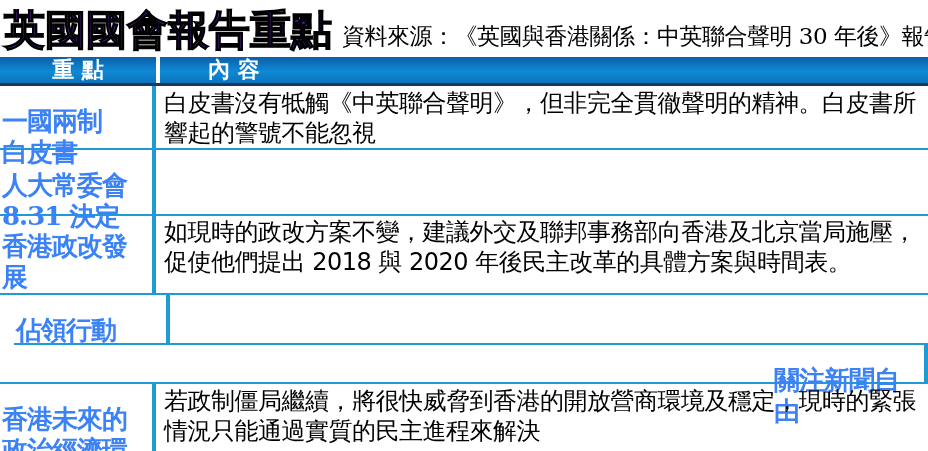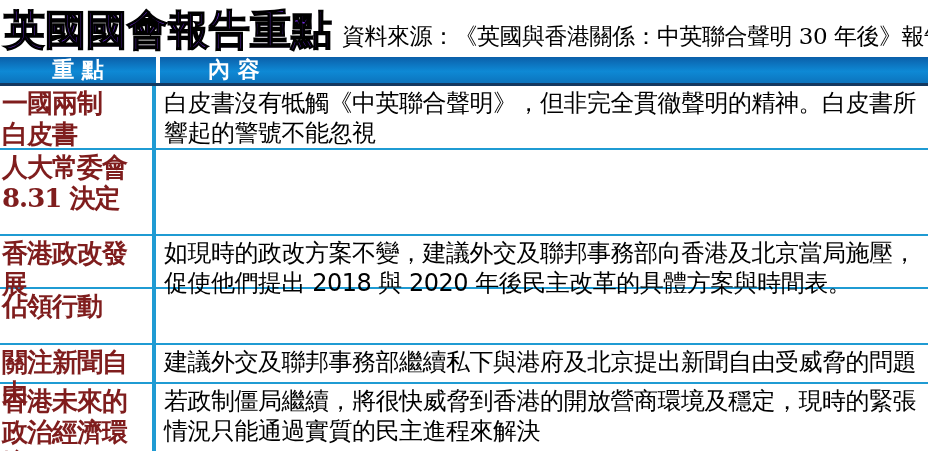--- a/index.html
+++ b/index.html
@@ -71,41 +71,41 @@
 
   
   .trow {
     display: flex;
     border-bottom: 2px solid #1f9bd3;
   }
   .trow:last-child { border-bottom: none; }
   .cell-topic {
     width: 156px;
     border-right: 4px solid #1f9bd3;
-    padding: 2px 2px 0 2px;
+    padding: 20px 2px 0 2px;
     font-family: "DejaVu Serif", "Liberation Serif", serif;
     font-weight: bold;
     font-size: 26px;
     line-height: 31px;
-    color: #7f1d1d;
+    color: #3b82f6;
     white-space: pre-line;
     letter-spacing: -1px;
   }
   .cell-content {
     flex: 1;
     padding: 2px 4px 16px 8px;
     font-size: 24px;
     line-height: 30px;
     color: #000000;
     letter-spacing: -0.5px;
   }
   .r1 { height: 64px; }
-  .r2 { height: 86px; }
-  .r3 { height: 53px; }
-  .r4 { height: 56px; }
+  .r2 { height: 66px; }
+  .r3 { height: 79px; align-items: flex-end; }
+  .r4 { height: 50px; margin-left: 14px; }
   .r5 { height: 39px; justify-content: flex-end; }
   .r6 { height: 83px; }
 </style>
 </head>
 <body>
 
 <div class="page">
 
   <div class="title-zone">
     <span class="main-title">英國國會報告重點</span>
@@ -130,21 +130,20 @@
     </div>
     <div class="trow r3">
       <div class="cell-topic">香港政改發展</div>
       <div class="cell-content">如現時的政改方案不變，建議外交及聯邦事務部向香港及北京當局施壓，促使他們提出 2018 與 2020 年後民主改革的具體方案與時間表。</div>
     </div>
     <div class="trow r4">
       <div class="cell-topic">佔領行動</div>
     </div>
     <div class="trow r5">
       <div class="cell-topic">關注新聞自由</div>
-      <div class="cell-content">建議外交及聯邦事務部繼續私下與港府及北京提出新聞自由受威脅的問題</div>
     </div>
     <div class="trow r6">
       <div class="cell-topic">香港未來的
 政治經濟環境</div>
       <div class="cell-content">若政制僵局繼續，將很快威脅到香港的開放營商環境及穩定，現時的緊張情況只能通過實質的民主進程來解決</div>
     </div>
   </div>
 
 </div>
 

